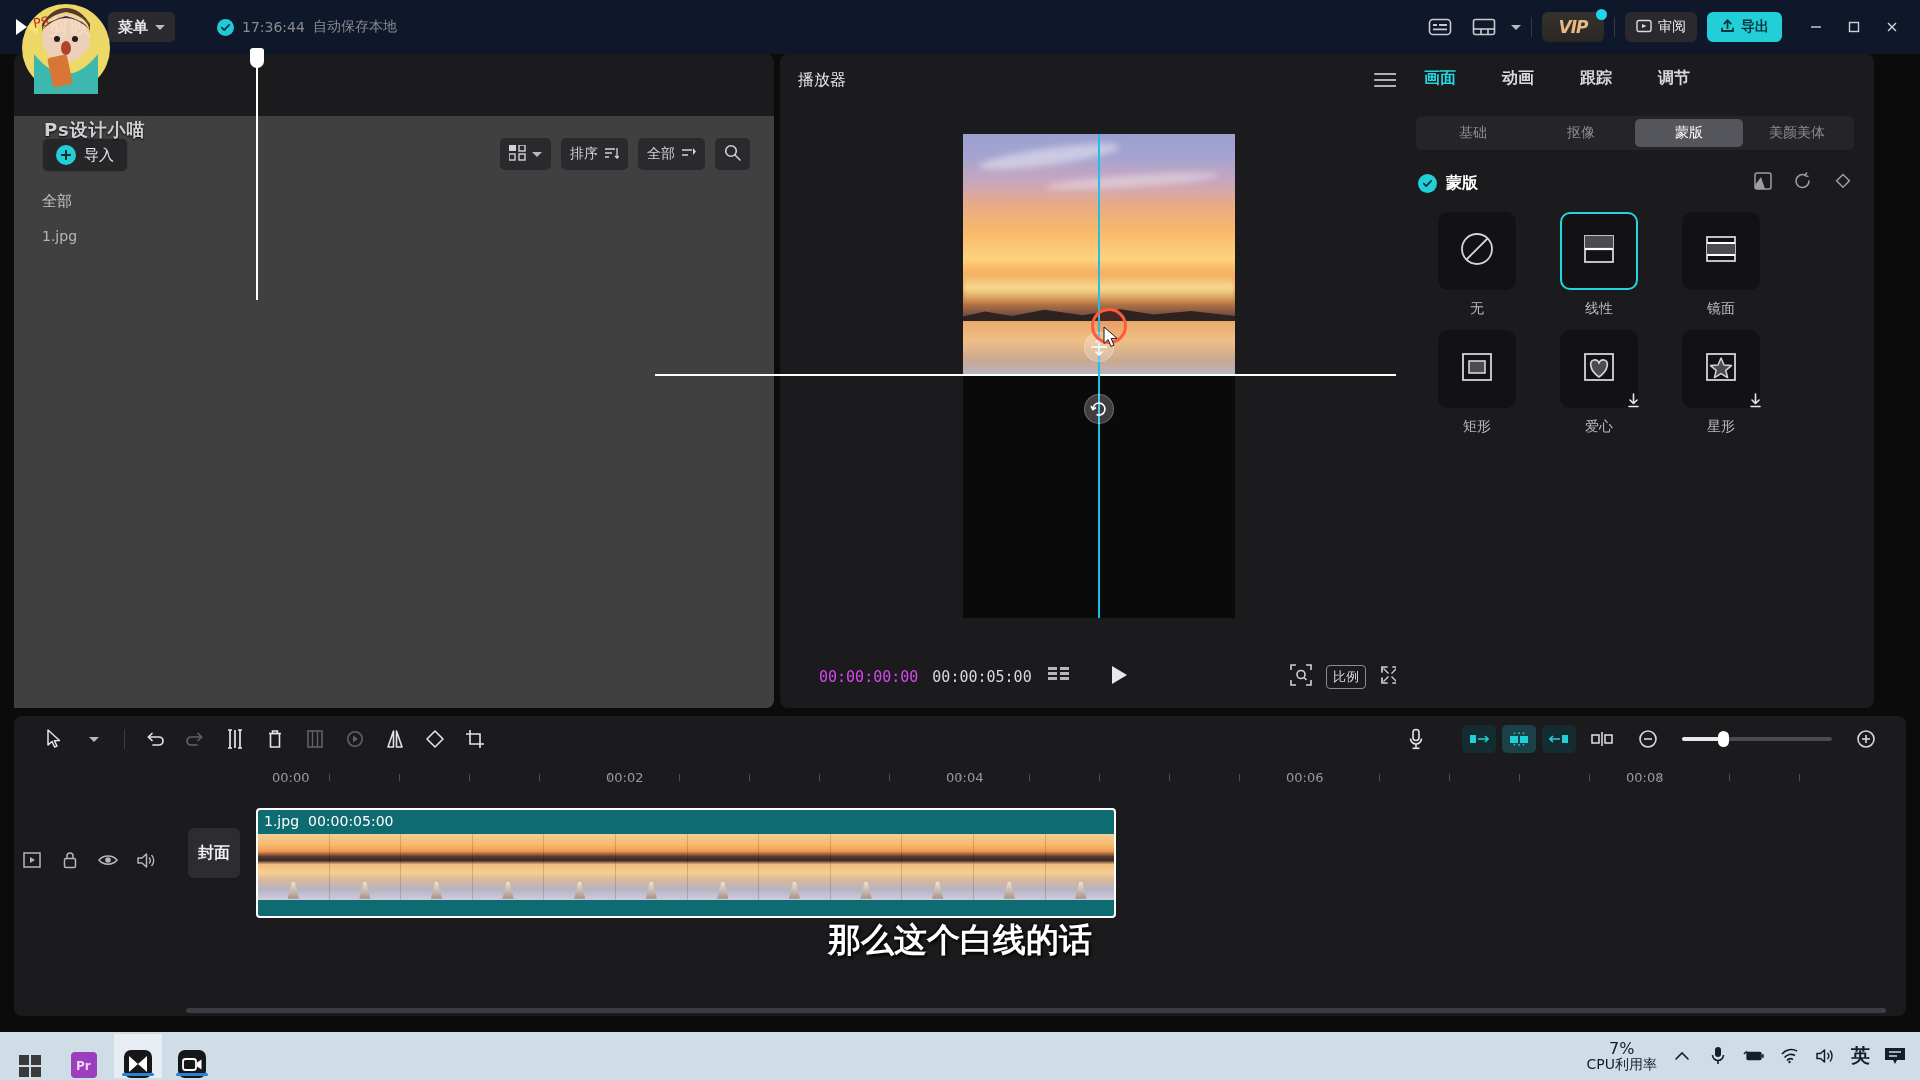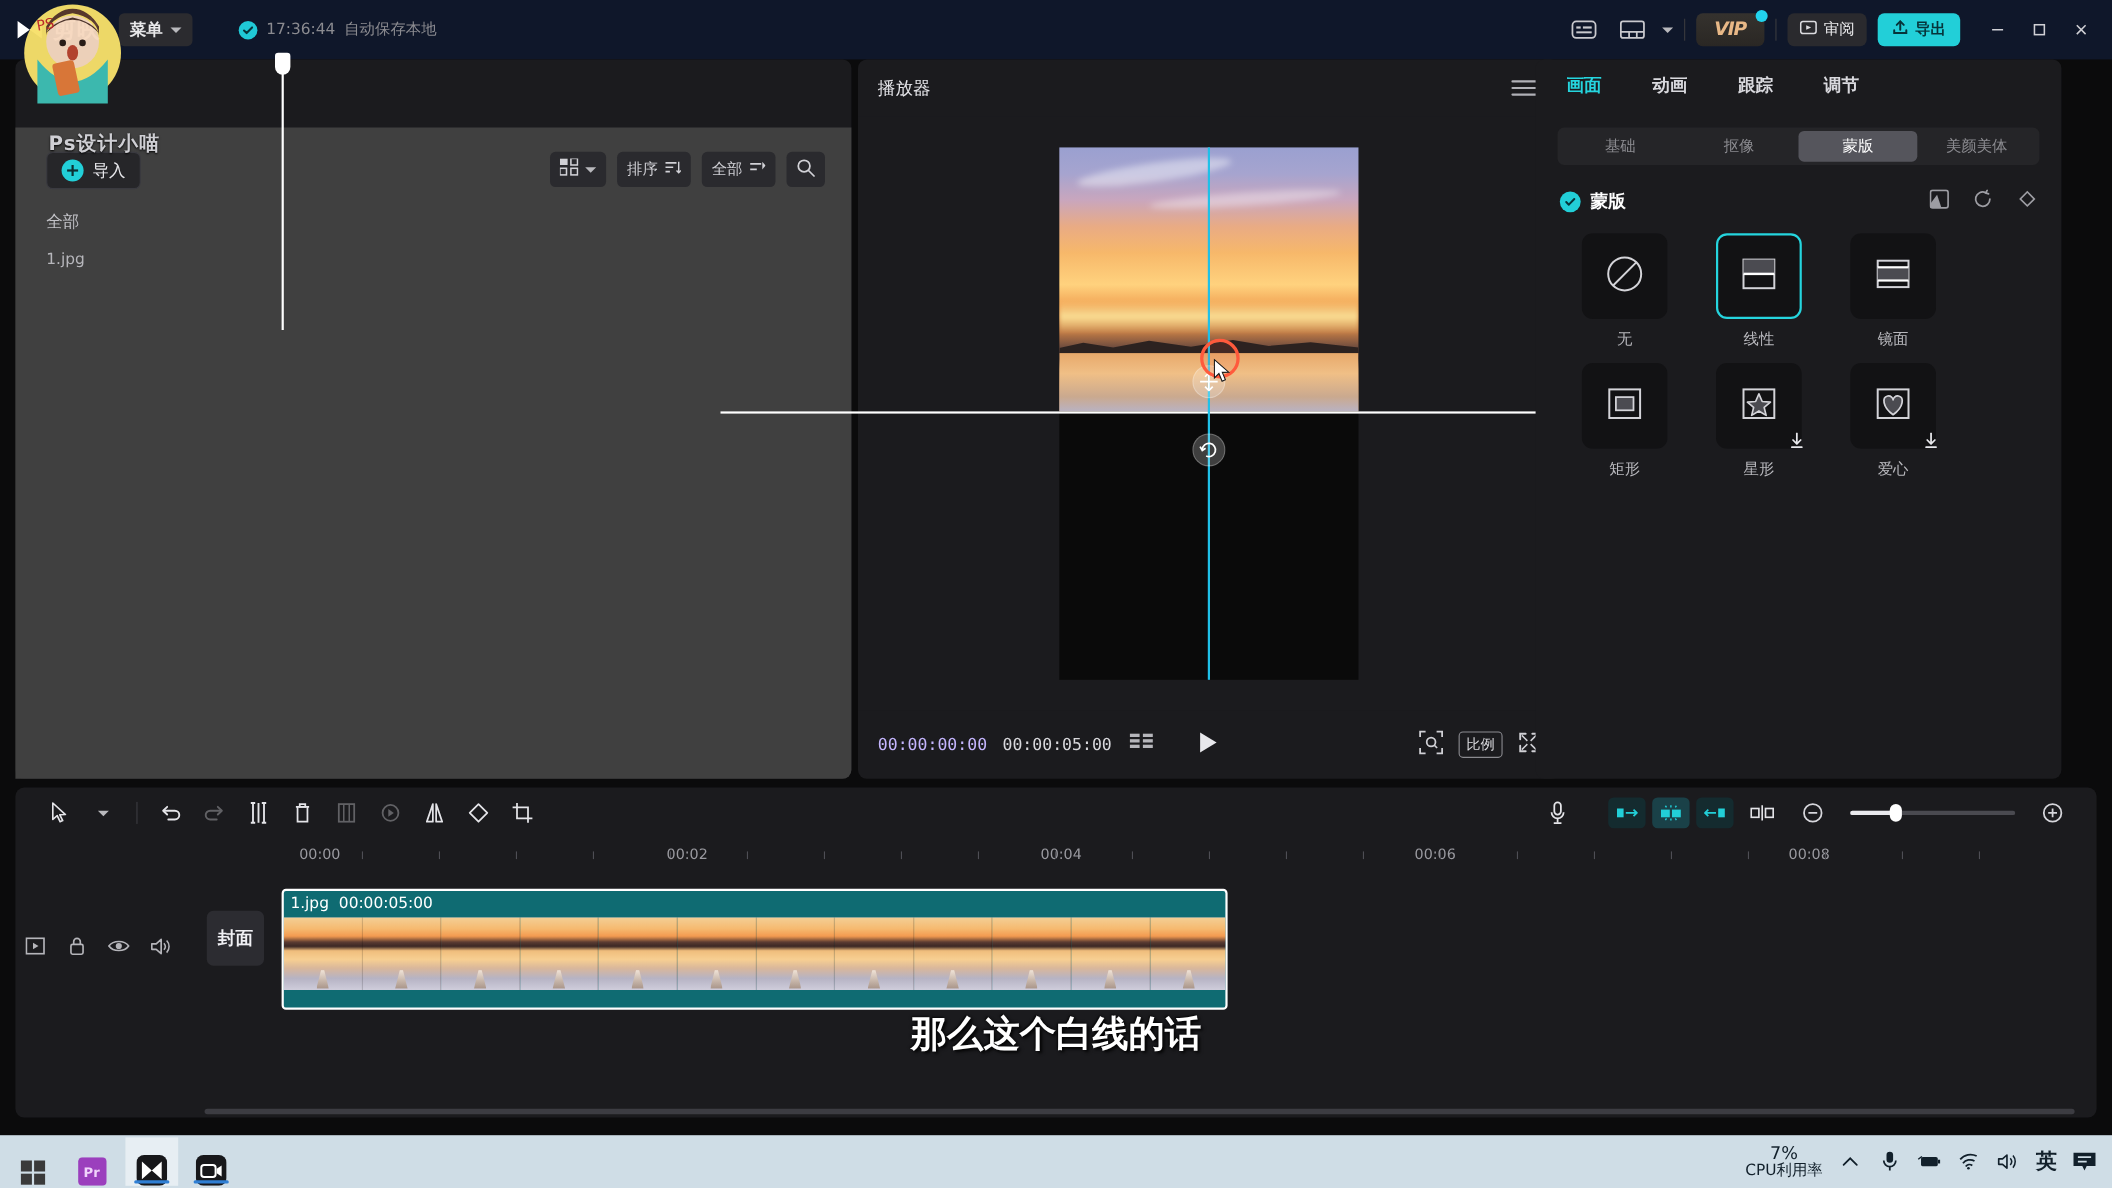--- a/index.html
+++ b/index.html
@@ -182,21 +182,21 @@
     display:flex;align-items:center;justify-content:center; border:1px solid rgba(255,255,255,.25);
   }
   .cursor-ring {
     position:absolute; left: 128px; top: 174px; width: 36px; height: 36px; border-radius: 50%;
     border: 3px solid #ff5a3c; background: rgba(255,90,60,.12);
   }
   .cursor-arrow { position:absolute; left: 140px; top: 192px; }
   .player-foot {
     position:absolute; left:0; right:0; bottom:0; height: 62px; display:flex; align-items:center; padding: 0 18px;
   }
-  .tc-cur { color:#c4b5fd; font-size:15px; font-family:"DejaVu Sans Mono","Liberation Mono",monospace; }
+  .tc-cur { color:#d946ef; font-size:15px; font-family:"DejaVu Sans Mono","Liberation Mono",monospace;margin-left:21px; }
   .tc-tot { color:#d8d8dc; font-size:15px; font-family:"DejaVu Sans Mono","Liberation Mono",monospace; margin-left: 14px;}
   .pf-right { margin-left:auto; display:flex; align-items:center; gap: 14px;}
   .ratio-chip { border:1px solid #8b8b90; border-radius:4px; color:#dcdce0; font-size:13px; padding:2px 6px;}
 
   
   .rightpanel {
     position:absolute; left: 1396px; top: 54px; width: 478px; height: 654px;
     background:#1b1b1e; border-radius:8px;
   }
   .rp-tabs { height: 48px; display:flex; align-items:center; gap: 46px; padding-left: 28px; }
@@ -738,51 +738,51 @@
           </span>
         </div>
         <span class="mask-lbl">矩形</span>
       </div>
 
       <div class="mask-cell">
         <div class="mask-box">
           <span>
             <svg width="40" height="40" viewBox="0 0 40 40">
                 <rect x="6" y="7" width="28" height="26" fill="none" stroke="#d4d4d9" stroke-width="1.8"></rect>
+                <path d="M20 30 C 10 23 10 14 15 13 C 18 12.4 20 15 20 16.5 C 20 15 22 12.4 25 13 C 30 14 30 23 20 30 Z" fill="#4b4b51" stroke="#d4d4d9" stroke-width="1.6" stroke-linejoin="round"></path>
+              </svg>
+          </span>
+          <span class="dl-arrow">
+            <svg width="13" height="15" viewBox="0 0 13 15">
+                <path d="M6.5 1 L6.5 10" stroke="#e8e8ec" stroke-width="1.6" stroke-linecap="round"></path>
+                <path d="M3 7 L6.5 10.5 L10 7" stroke="#e8e8ec" stroke-width="1.6" fill="none" stroke-linecap="round" stroke-linejoin="round"></path>
+                <line x1="2" y1="13.5" x2="11" y2="13.5" stroke="#e8e8ec" stroke-width="1.6" stroke-linecap="round"></line>
+              </svg>
+          </span>
+        </div>
+        <span class="mask-lbl">爱心</span>
+      </div>
+
+      <div class="mask-cell">
+        <div class="mask-box">
+          <span>
+            <svg width="40" height="40" viewBox="0 0 40 40">
+                <rect x="6" y="7" width="28" height="26" fill="none" stroke="#d4d4d9" stroke-width="1.8"></rect>
                 <path d="M20 11 L23 18 L30.5 18.6 L24.8 23.4 L26.6 30.6 L20 26.6 L13.4 30.6 L15.2 23.4 L9.5 18.6 L17 18 Z" fill="#4b4b51" stroke="#d4d4d9" stroke-width="1.5" stroke-linejoin="round"></path>
               </svg>
           </span>
           <span class="dl-arrow">
             <svg width="13" height="15" viewBox="0 0 13 15">
                 <path d="M6.5 1 L6.5 10" stroke="#e8e8ec" stroke-width="1.6" stroke-linecap="round"></path>
                 <path d="M3 7 L6.5 10.5 L10 7" stroke="#e8e8ec" stroke-width="1.6" fill="none" stroke-linecap="round" stroke-linejoin="round"></path>
                 <line x1="2" y1="13.5" x2="11" y2="13.5" stroke="#e8e8ec" stroke-width="1.6" stroke-linecap="round"></line>
               </svg>
           </span>
         </div>
         <span class="mask-lbl">星形</span>
-      </div>
-
-      <div class="mask-cell">
-        <div class="mask-box">
-          <span>
-            <svg width="40" height="40" viewBox="0 0 40 40">
-                <rect x="6" y="7" width="28" height="26" fill="none" stroke="#d4d4d9" stroke-width="1.8"></rect>
-                <path d="M20 30 C 10 23 10 14 15 13 C 18 12.4 20 15 20 16.5 C 20 15 22 12.4 25 13 C 30 14 30 23 20 30 Z" fill="#4b4b51" stroke="#d4d4d9" stroke-width="1.6" stroke-linejoin="round"></path>
-              </svg>
-          </span>
-          <span class="dl-arrow">
-            <svg width="13" height="15" viewBox="0 0 13 15">
-                <path d="M6.5 1 L6.5 10" stroke="#e8e8ec" stroke-width="1.6" stroke-linecap="round"></path>
-                <path d="M3 7 L6.5 10.5 L10 7" stroke="#e8e8ec" stroke-width="1.6" fill="none" stroke-linecap="round" stroke-linejoin="round"></path>
-                <line x1="2" y1="13.5" x2="11" y2="13.5" stroke="#e8e8ec" stroke-width="1.6" stroke-linecap="round"></line>
-              </svg>
-          </span>
-        </div>
-        <span class="mask-lbl">爱心</span>
       </div>
     </div>
   </div>
 
   <div class="timeline">
     <div class="tl-toolbar">
       <span class="tl-ic">
         <svg width="16" height="20" viewBox="0 0 16 20">
             <path d="M2 1 L2 16 L6 12.5 L8.6 18 L11 17 L8.4 11.7 L13.5 11.5 Z" fill="none" stroke="#e4e4e8" stroke-width="1.5" stroke-linejoin="round"></path>
           </svg>

